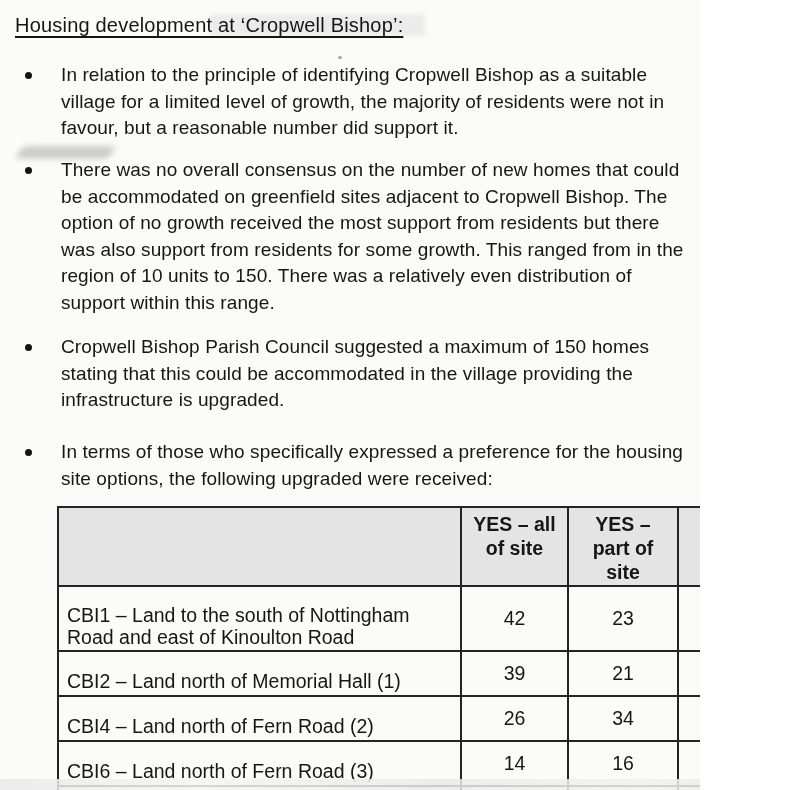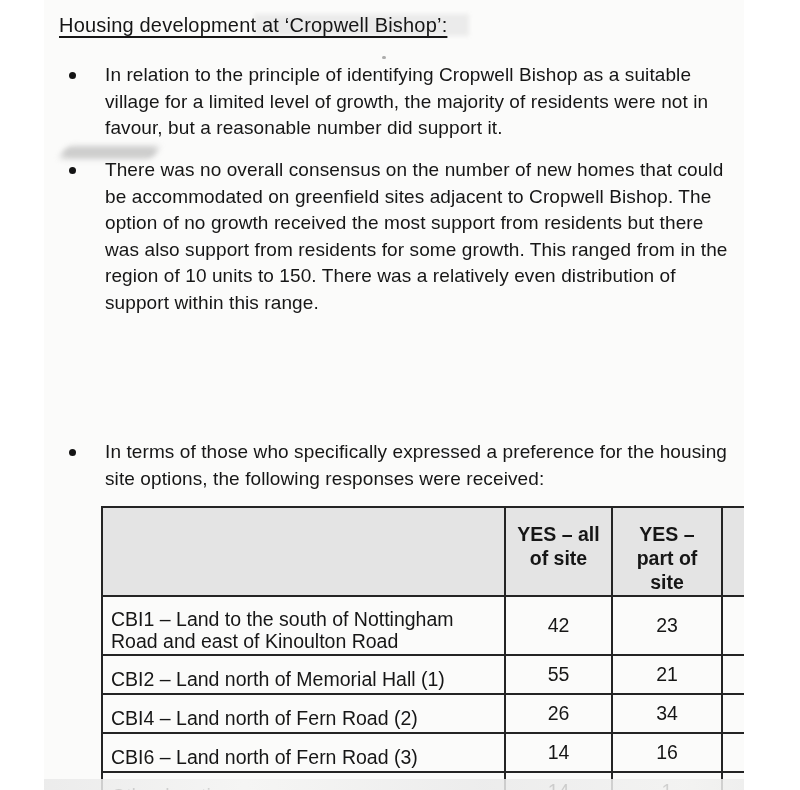--- a/index.html
+++ b/index.html
@@ -4,21 +4,20 @@
 <style>
   html, body { margin: 0; padding: 0; background: #ffffff; }
   .page {
     position: relative;
     width: 700px;
     height: 790px;
     background: #fbfbfa;
     overflow: hidden;
     font-family: "Liberation Sans", "DejaVu Sans", sans-serif;
     color: #161616;
-    margin-left: 44px;
   }
 
   
   .title {
     position: absolute;
     left: 15px;
     top: 14px;
     z-index: 2;
     margin: 0;
     font-size: 20px;
@@ -83,33 +82,33 @@
   .responses col.c2 { width: 110px; }
   .responses col.c3 { width: 103px; }
   .responses th, .responses td {
     border: 2px solid #242424;
     overflow: hidden;
   }
   .responses thead th {
     background: #e4e4e4;
     height: 66px;
     vertical-align: top;
-    padding-top: 14px;
+    padding-top: 4px;
     font-size: 19.5px;
     font-weight: 700;
     text-align: center;
     line-height: 24px;
   }
   .hwrap { display: inline-block; }
   .hwrap.w1 { max-width: 92px; }
   .hwrap.w2 { max-width: 82px; }
   .responses td.lbl {
     font-size: 19.5px;
     line-height: 21.5px;
-    padding: 12px 4px 2px 8px;
+    padding: 18px 4px 2px 8px;
     white-space: pre-line;
     vertical-align: middle;
   }
   .responses td.num {
     font-size: 19.5px;
     text-align: center;
     vertical-align: middle;
     padding: 1px 8px;
   }
   .responses tr.r0 td { height: 42px; }
@@ -177,25 +176,31 @@
   <div class="bullet b2">
     <span class="dot"></span>
     <p class="btext">There was no overall consensus on the number of new homes that could
 be accommodated on greenfield sites adjacent to Cropwell Bishop. The
 option of no growth received the most support from residents but there
 was also support from residents for some growth. This ranged from in the
 region of 10 units to 150. There was a relatively even distribution of
 support within this range.</p>
   </div>
 
+  <div class="bullet b3">
+    <span class="dot"></span>
+    <p class="btext">Cropwell Bishop Parish Council suggested a maximum of 150 homes
+stating that this could be accommodated in the village providing the
+infrastructure is upgraded.</p>
+  </div>
 
   <div class="bullet b4">
     <span class="dot"></span>
     <p class="btext">In terms of those who specifically expressed a preference for the housing
-site options, the following responses were received:</p>
+site options, the following upgraded were received:</p>
   </div>
 
   <table class="responses">
     <colgroup>
       <col class="c0">
         <col class="c1">
         <col class="c2">
         <col class="c3">
     </colgroup>
     <thead>
@@ -209,21 +214,21 @@
     <tbody>
       <tr class="r0">
         <td class="lbl">CBI1 – Land to the south of Nottingham
 Road and east of Kinoulton Road</td>
         <td class="num">42</td>
         <td class="num">23</td>
         <td class="num">78</td>
       </tr>
       <tr>
         <td class="lbl">CBI2 – Land north of Memorial Hall (1)</td>
-        <td class="num">55</td>
+        <td class="num">39</td>
         <td class="num">21</td>
         <td class="num">96</td>
       </tr>
       <tr>
         <td class="lbl">CBI4 – Land north of Fern Road (2)</td>
         <td class="num">26</td>
         <td class="num">34</td>
         <td class="num">85</td>
       </tr>
       <tr>

